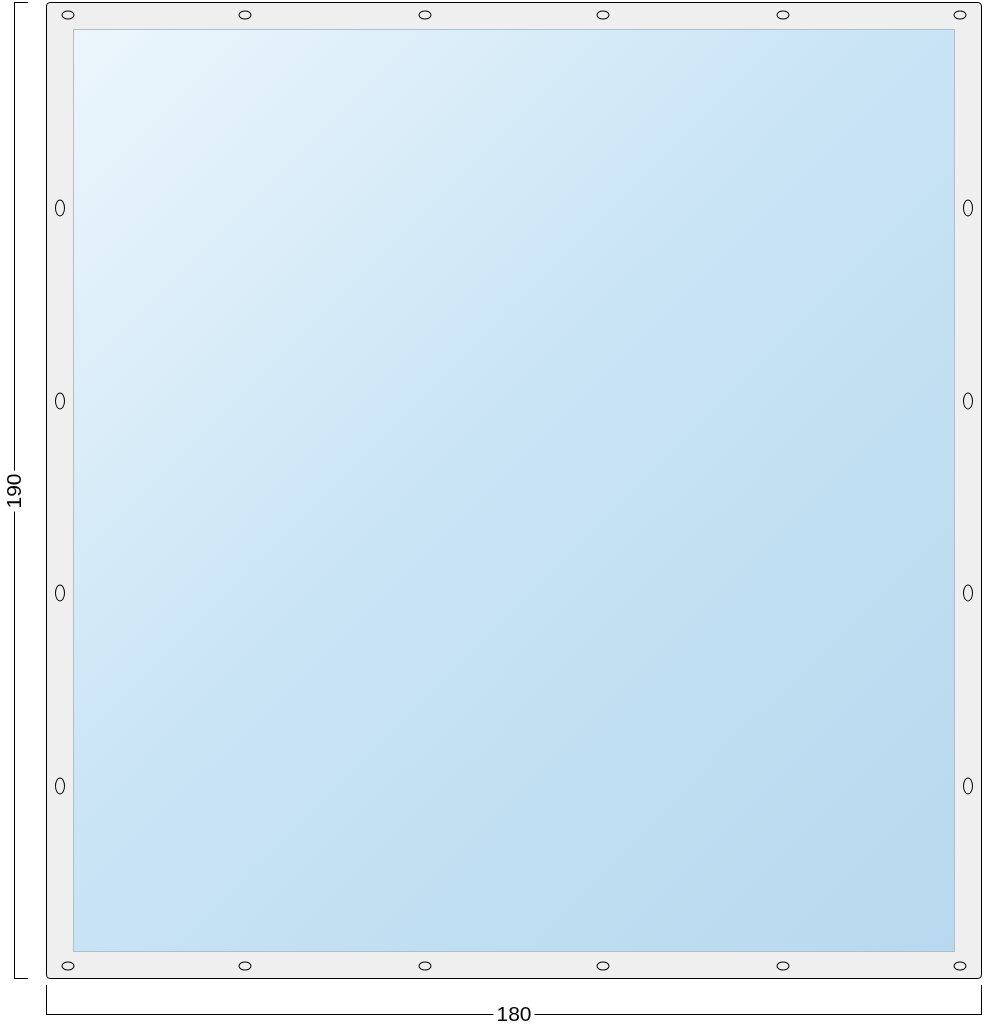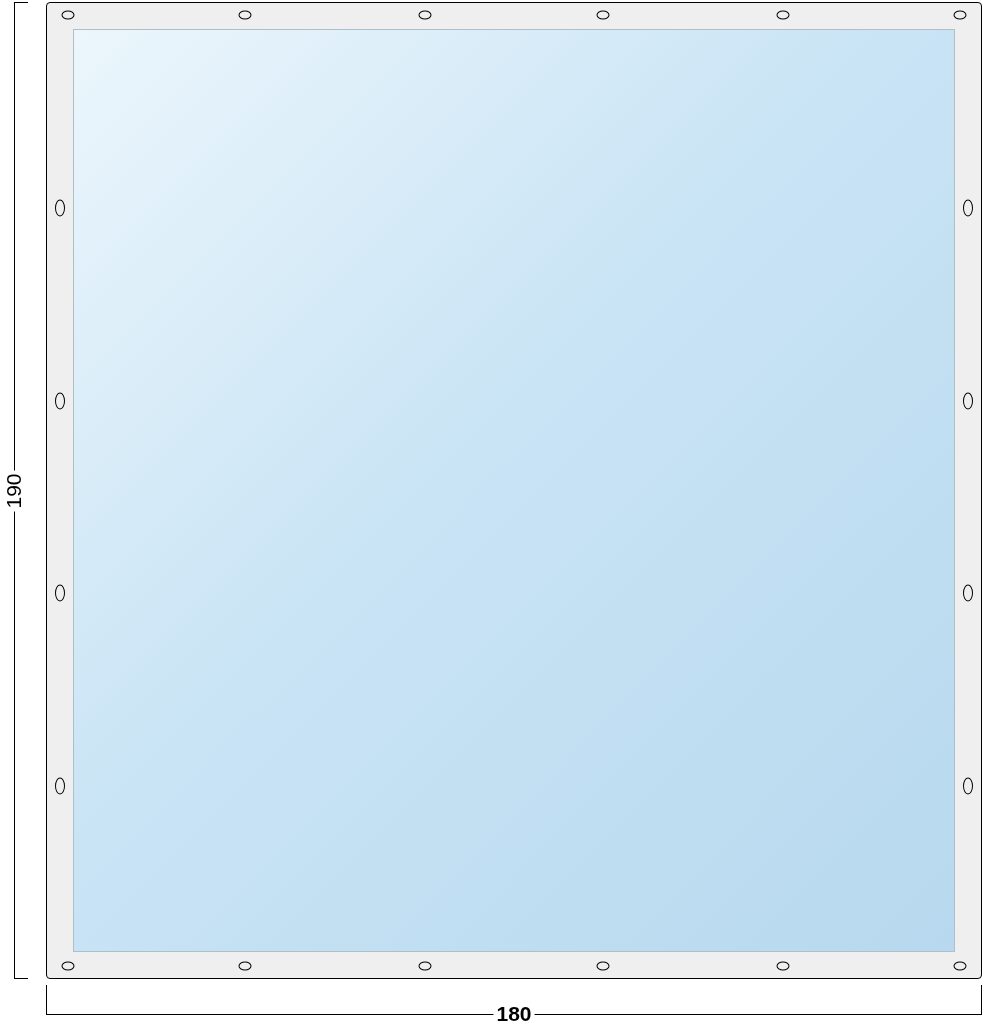--- a/index.html
+++ b/index.html
@@ -96,20 +96,20 @@
       <div class="grommet side" style="left: 60px; top: 786px;"></div>
       <div class="grommet side" style="left: 968px; top: 208px;"></div>
       <div class="grommet side" style="left: 968px; top: 401px;"></div>
       <div class="grommet side" style="left: 968px; top: 593px;"></div>
       <div class="grommet side" style="left: 968px; top: 786px;"></div>
     </div>
 
   <div class="dim-line h" id="dim-b-line" style="left: 46px; top: 1014px; width: 936px;"></div>
   <div class="dim-tick for-h" id="dim-b-t1" style="left: 46px; top: 985px; height: 29px;"></div>
   <div class="dim-tick for-h" id="dim-b-t2" style="left: 981px; top: 985px; height: 29px;"></div>
-  <div class="dim-label horz" id="dim-b-label" style="left: 514px; top: 1014px; font-weight: bold;">180</div>
+  <div class="dim-label horz" id="dim-b-label" style="left: 514px; top: 1014px;">180</div>
 
   <div class="dim-line v" id="dim-l-line" style="left: 14px; top: 2px; height: 977px;"></div>
   <div class="dim-tick for-v" id="dim-l-t1" style="left: 14px; top: 2px; width: 14px;"></div>
   <div class="dim-tick for-v" id="dim-l-t2" style="left: 14px; top: 978px; width: 14px;"></div>
   <div class="dim-label vert" id="dim-l-label" style="left: 14px; top: 490.5px;">190</div>
 
 </div>
 
 </body></html>

